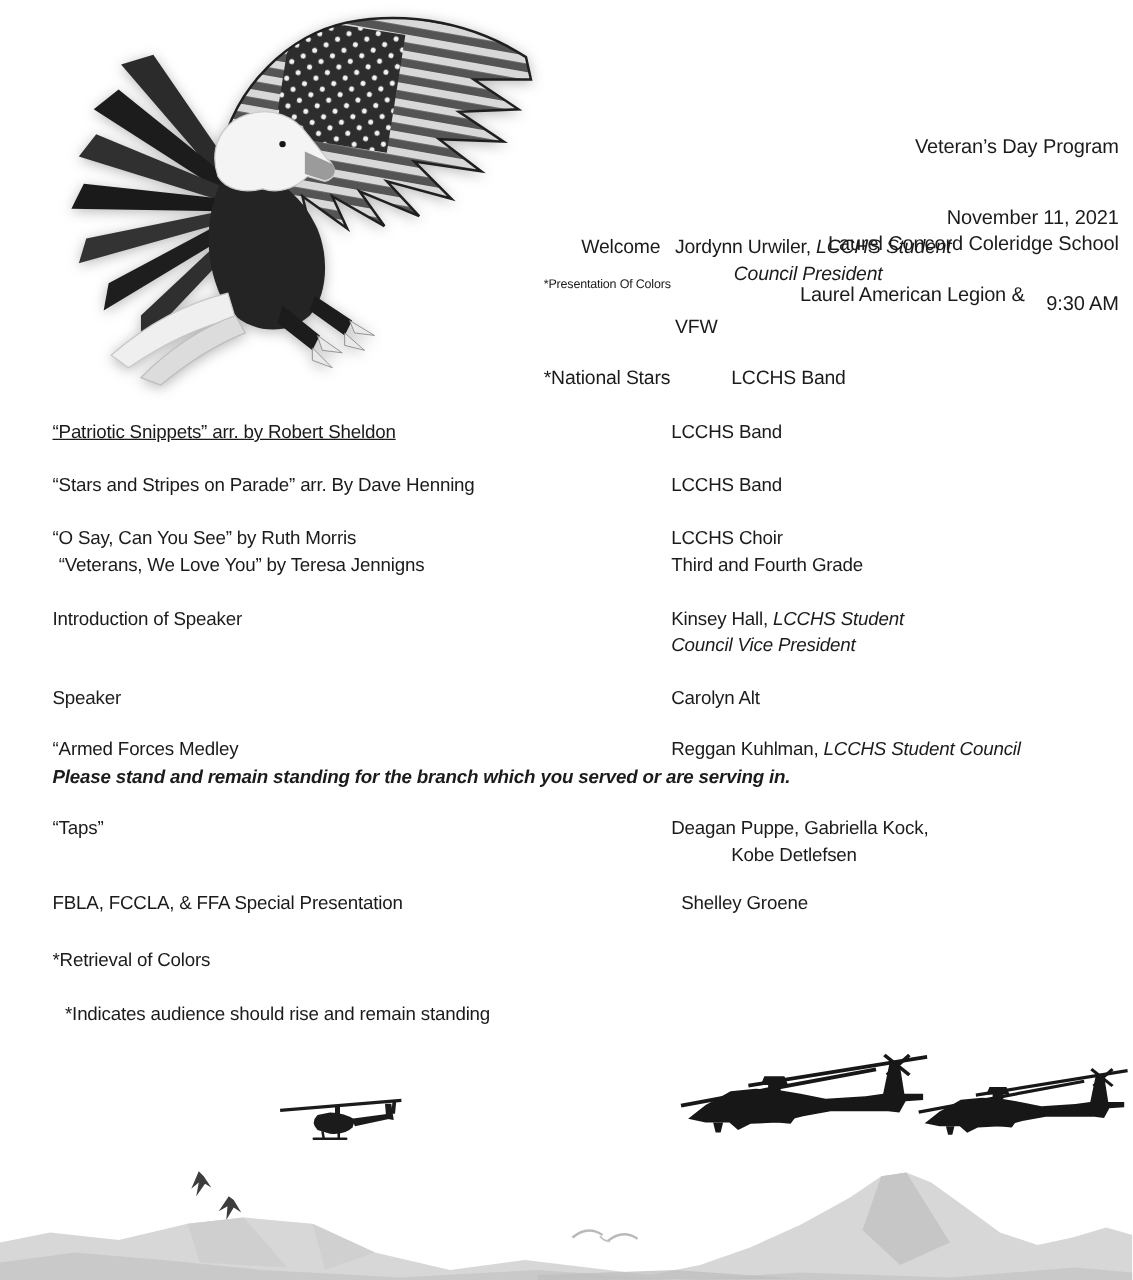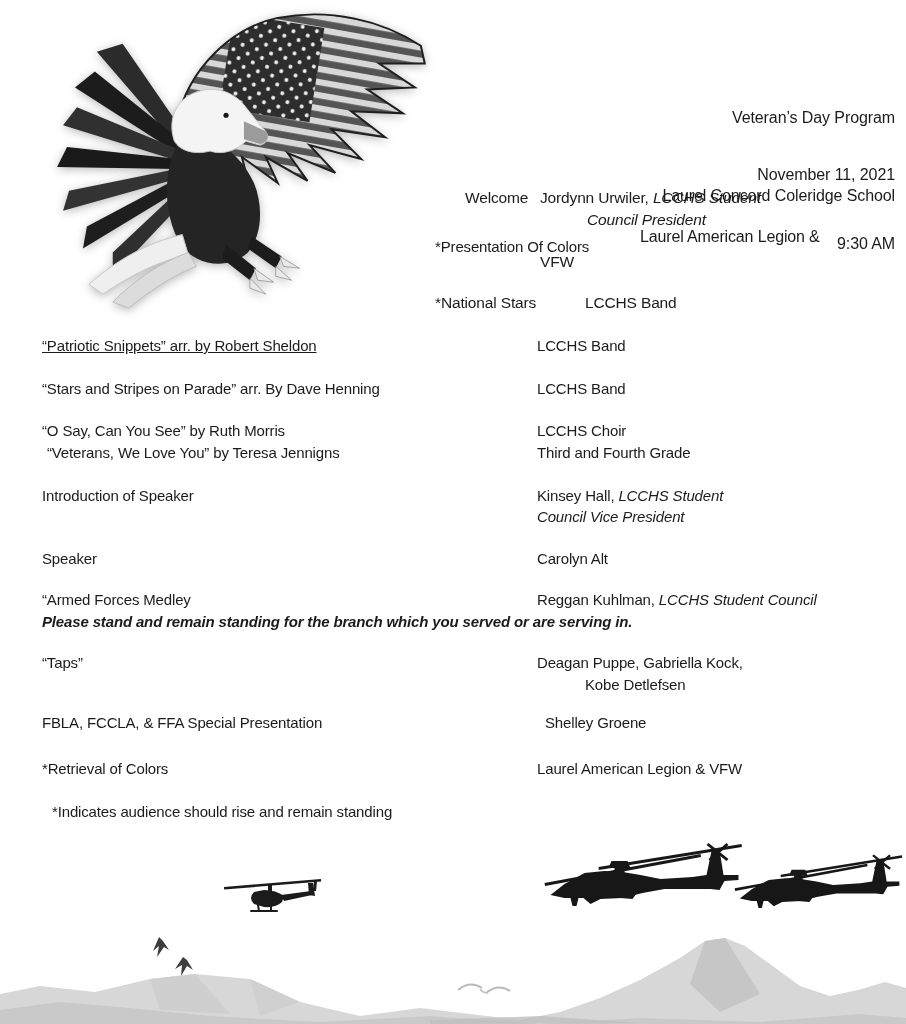--- a/index.html
+++ b/index.html
@@ -27,21 +27,21 @@
   </div>
   <div class="hdr2" style="top:117px;">
     <div>November 11, 2021</div>
     <div>9:30 AM</div>
   </div>
 
   <div class="t" style="left:437px;top:187px;font-size:15.5px;margin-left:28px;">Welcome</div>
   <div class="t" style="left:540px;top:187px;font-size:15.5px;"><span>Jordynn Urwiler, </span><i>LCCHS Student</i></div>
   <div class="t" style="left:587px;top:209px;font-size:15.5px;"><i>Council President</i></div>
 
-  <div class="t" style="left:435px;top:236px;font-size:15px;">*Presentation Of Colors</div>
+  <div class="t" style="left:435px;top:217px;font-size:10px;">*Presentation Of Colors</div>
   <div class="t" style="left:640px;top:226px;font-size:16px;">Laurel American Legion &amp;</div>
   <div class="t" style="left:540px;top:251px;font-size:15.5px;">VFW</div>
 
   <div class="t" style="left:435px;top:292px;font-size:15.5px;">*National Stars</div>
   <div class="t" style="left:585px;top:292px;font-size:15.5px;">LCCHS Band</div>
 
   <div class="t" style="left:42px;top:335px;text-decoration:underline;">“Patriotic Snippets” arr. by Robert Sheldon</div>
   <div class="t" style="left:537px;top:335px;">LCCHS Band</div>
 
   <div class="t" style="left:42px;top:378px;">“Stars and Stripes on Parade” arr. By Dave Henning</div>
@@ -65,21 +65,20 @@
   <div class="t boldit" style="left:42px;top:611px;">Please stand and remain standing for the branch which you served or are serving in.</div>
 
   <div class="t" style="left:42px;top:652px;">“Taps”</div>
   <div class="t" style="left:537px;top:652px;">Deagan Puppe, Gabriella Kock,</div>
   <div class="t" style="left:585px;top:674px;">Kobe Detlefsen</div>
 
   <div class="t" style="left:42px;top:712px;">FBLA, FCCLA, &amp; FFA Special Presentation</div>
   <div class="t" style="left:545px;top:712px;">Shelley Groene</div>
 
   <div class="t" style="left:42px;top:758px;">*Retrieval of Colors</div>
-  <div class="t" style="left:537px;top:758px;">Laurel American Legion &amp; VFW</div>
 
   <div class="t" style="left:52px;top:801px;">*Indicates audience should rise and remain standing</div>
 
   <svg class="gfx eagle" style="left:28px;top:2px;" width="404" height="318" viewBox="0 0 400 320" role="img" aria-label="Bald eagle with American flag">
     <defs>
       <clipPath id="wingClip">
         <path d="M146 122 C158 66 202 26 248 16 C300 6 352 18 392 44 L396 62 L350 62 L386 86 L338 88 L374 112 L322 110 L356 136 L302 128 L332 158 L280 144 L306 172 L258 152 L278 180 L236 156 L248 182 L212 156 L218 180 L190 150 C168 138 150 132 146 122 Z"></path>
       </clipPath>
       <pattern id="stars" width="15" height="14" patternUnits="userSpaceOnUse" patternTransform="rotate(8)">
         <rect width="15" height="14" fill="#2d2d2d"></rect>

